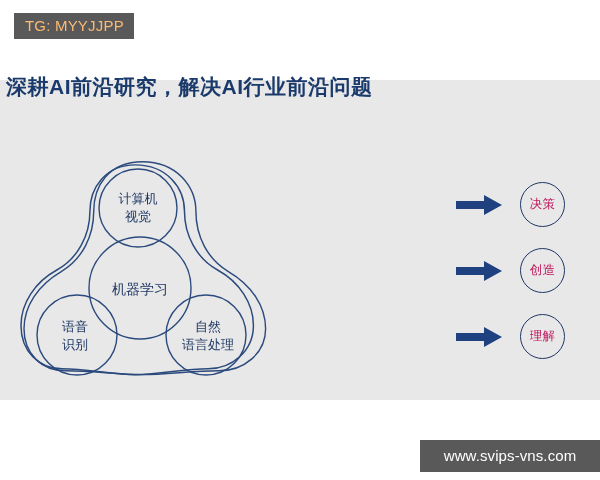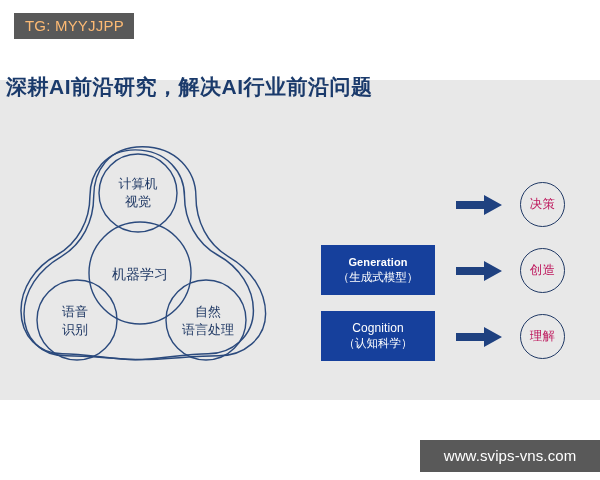--- a/index.html
+++ b/index.html
@@ -74,21 +74,21 @@
     color: #1a3a6b;
     letter-spacing: 0.5px;
     white-space: nowrap;
     font-family: "Liberation Sans", "DejaVu Sans", sans-serif;
   }
 
   
   .venn-wrap {
     position: absolute;
     left: 18px;
-    top: 140px;
+    top: 155px;
     width: 255px;
     height: 228px;
   }
   .venn-wrap svg { display: block; }
   .venn-label {
     fill: #1f3864;
     font-family: "Liberation Sans", "DejaVu Sans", sans-serif;
     text-anchor: middle;
   }
   .venn-label.small { font-size: 13px; }
@@ -235,37 +235,29 @@
     <div class="flow-row r0">
       <div class="flow-arrow">
         <svg width="46" height="20" viewBox="0 0 46 20" xmlns="http://www.w3.org/2000/svg">
           <path d="M0 6 H28 V0 L46 10 L28 20 V14 H0 Z" fill="#1f4180"></path>
         </svg>
       </div>
       <div class="flow-circle">决策</div>
     </div>
 
     <div class="flow-row r1">
-      <div class="flow-box">
-        <div class="en">Generation</div>
-        <div class="cn">（生成式模型）</div>
-      </div>
       <div class="flow-arrow">
         <svg width="46" height="20" viewBox="0 0 46 20" xmlns="http://www.w3.org/2000/svg">
           <path d="M0 6 H28 V0 L46 10 L28 20 V14 H0 Z" fill="#1f4180"></path>
         </svg>
       </div>
       <div class="flow-circle">创造</div>
     </div>
 
     <div class="flow-row r2">
-      <div class="flow-box thin">
-        <div class="en">Cognition</div>
-        <div class="cn">（认知科学）</div>
-      </div>
       <div class="flow-arrow">
         <svg width="46" height="20" viewBox="0 0 46 20" xmlns="http://www.w3.org/2000/svg">
           <path d="M0 6 H28 V0 L46 10 L28 20 V14 H0 Z" fill="#1f4180"></path>
         </svg>
       </div>
       <div class="flow-circle">理解</div>
     </div>
 
   </div>
 

